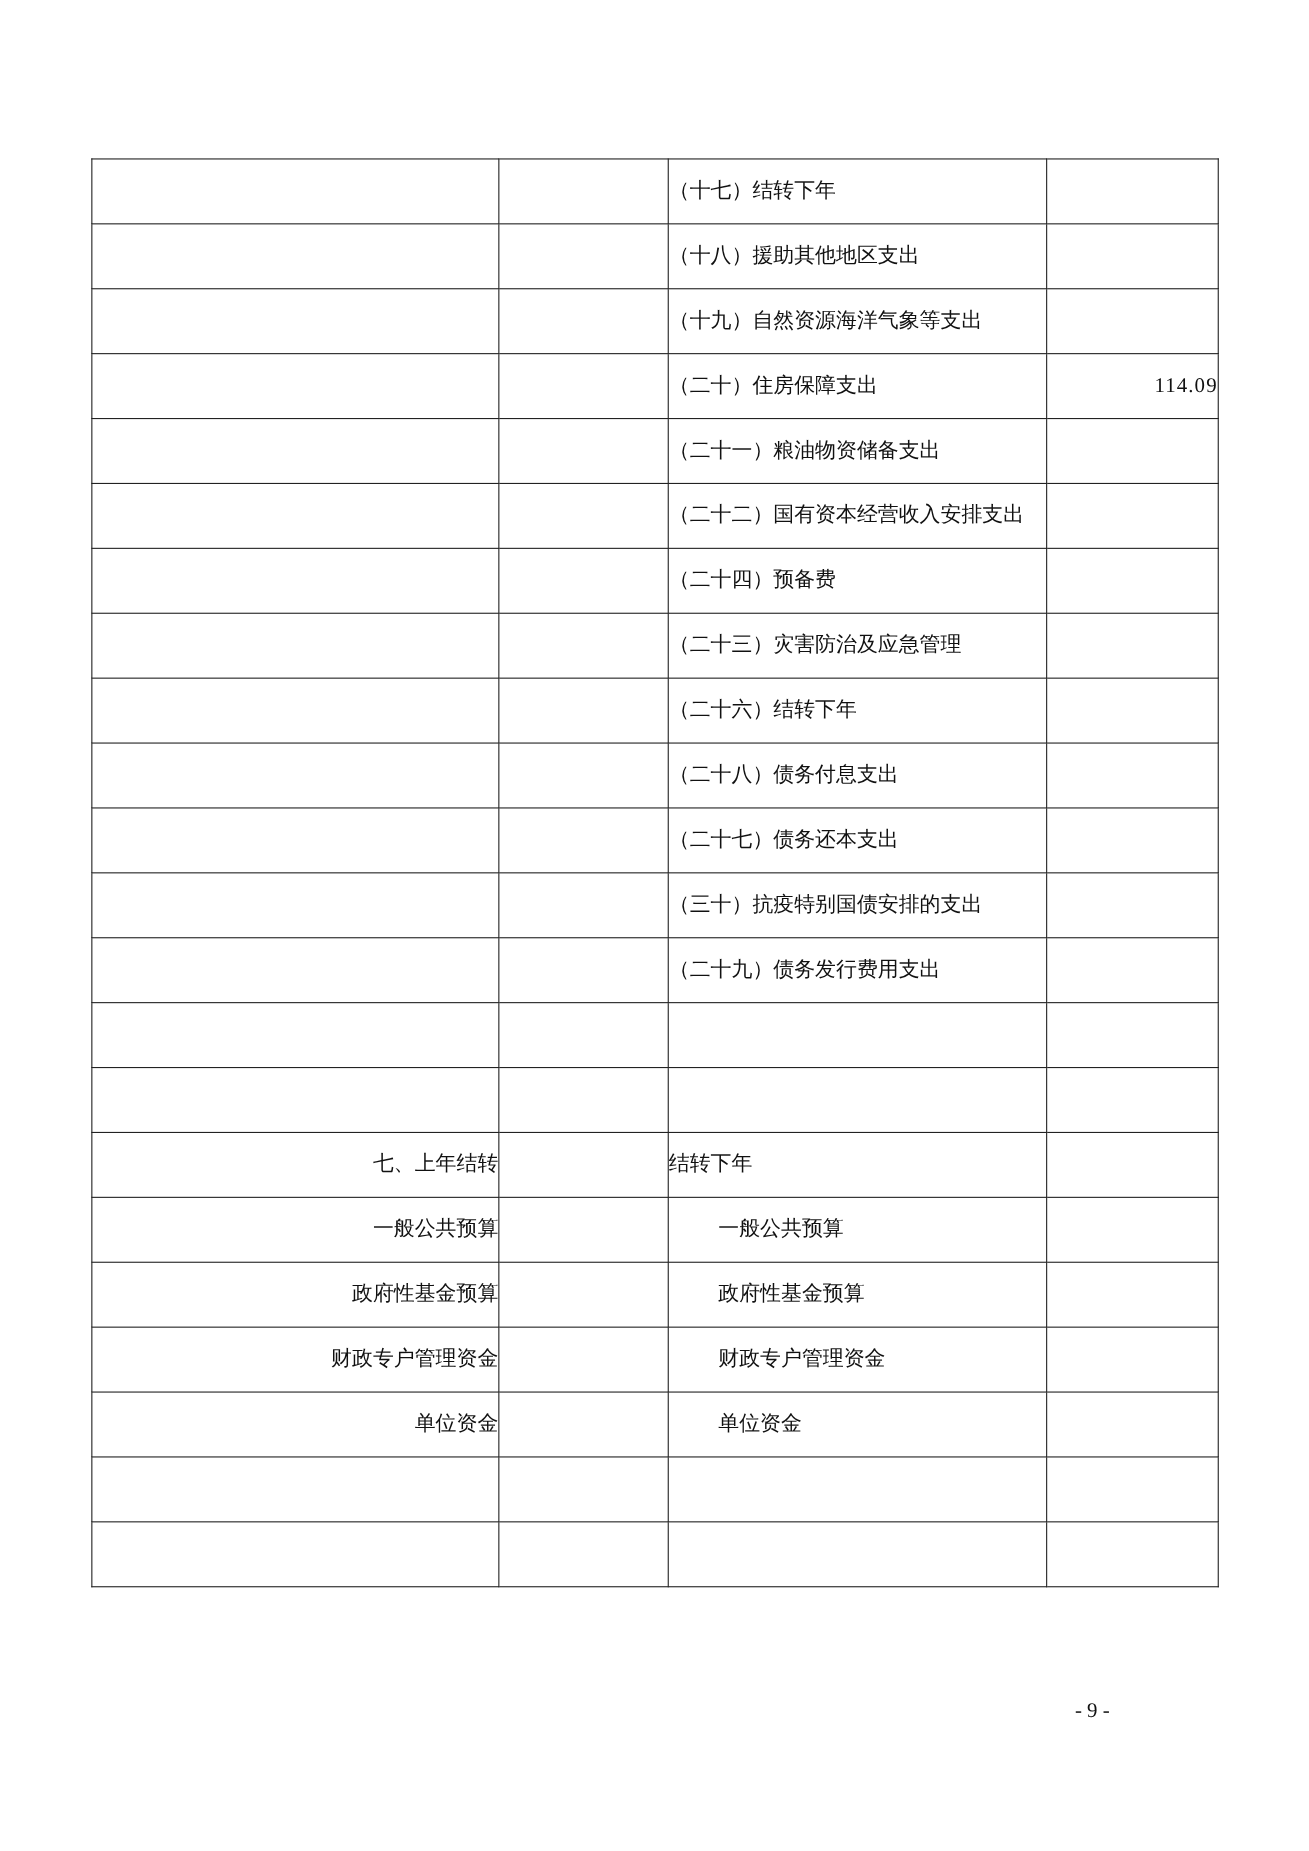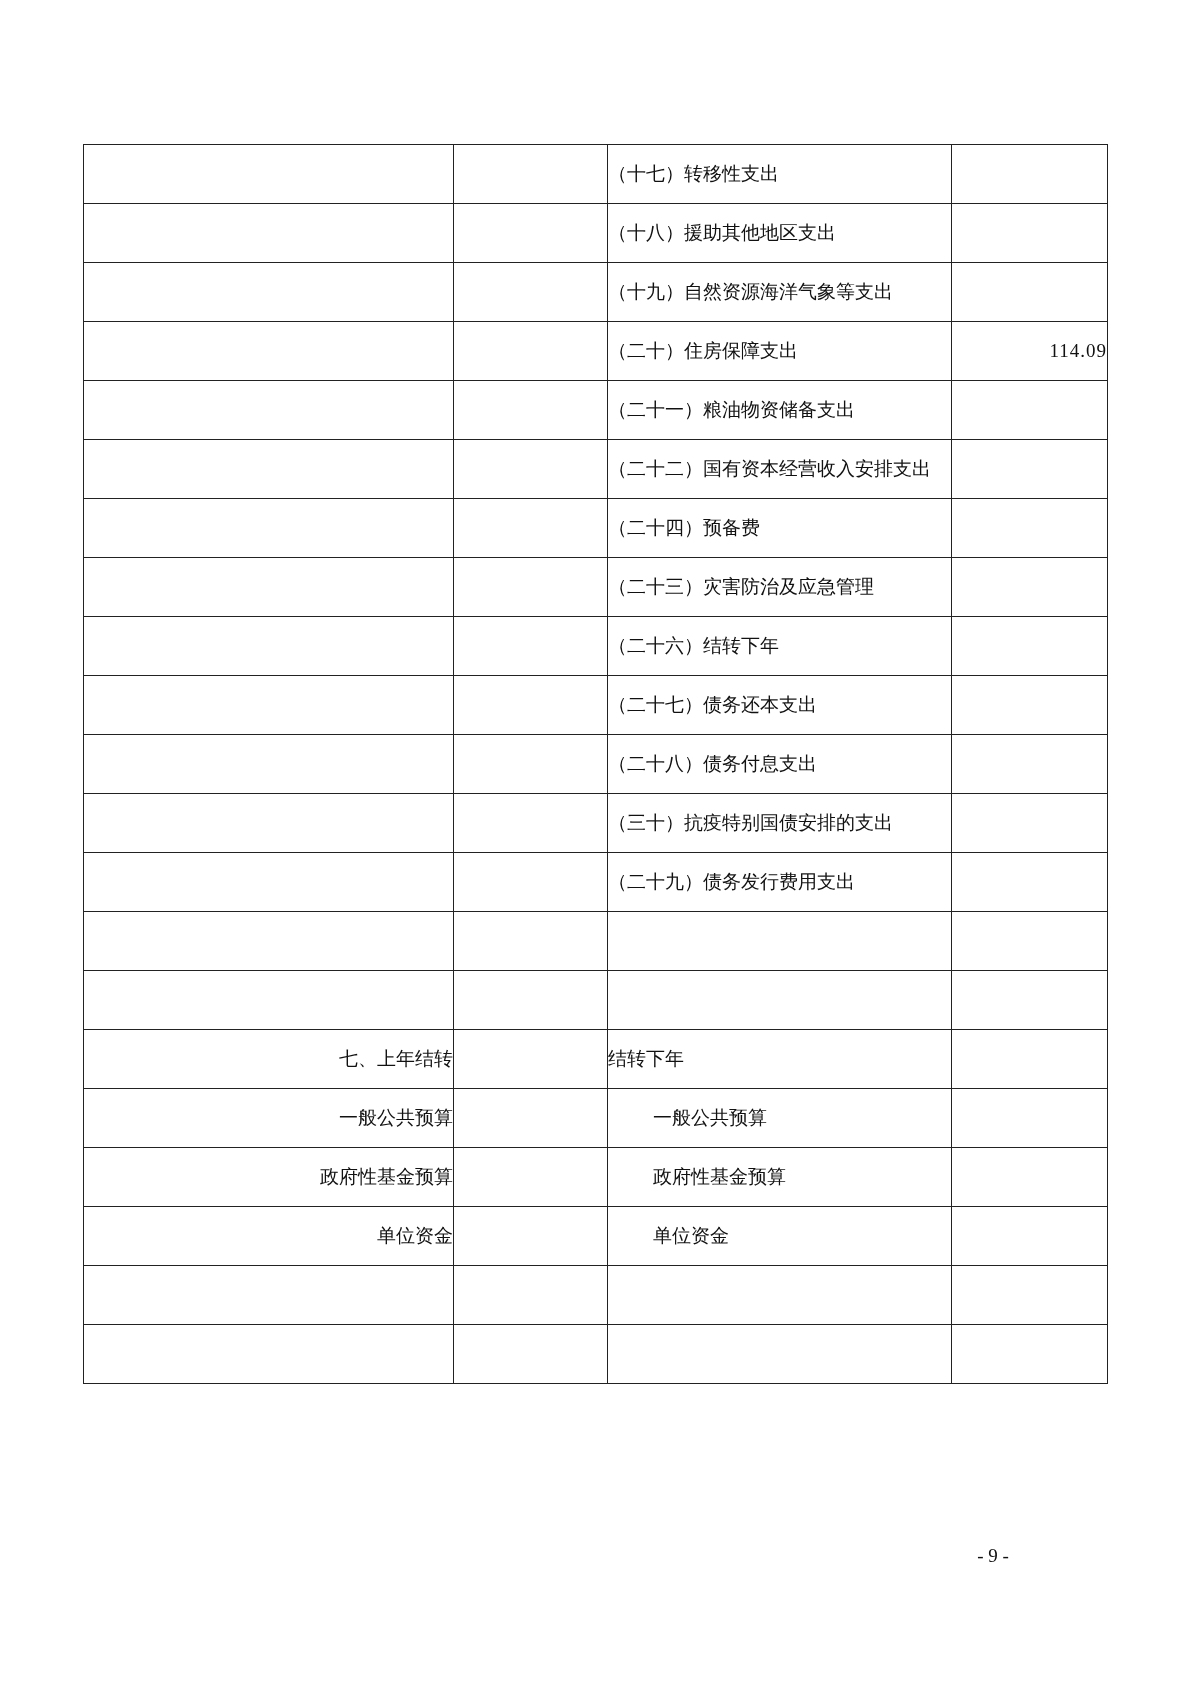--- a/index.html
+++ b/index.html
@@ -57,21 +57,21 @@
   <colgroup>
     <col style="width:370px">
     <col style="width:154px">
     <col style="width:344px">
     <col style="width:156px">
   </colgroup>
   <tbody>
       <tr>
         <td class="c1"></td>
         <td class="c2"></td>
-        <td class="c3">（十七）转移性支出</td>
+        <td class="c3">（十七）结转下年</td>
         <td class="c4"></td>
       </tr>
       <tr>
         <td class="c1"></td>
         <td class="c2"></td>
         <td class="c3">（十八）援助其他地区支出</td>
         <td class="c4"></td>
       </tr>
       <tr>
         <td class="c1"></td>
@@ -111,32 +111,32 @@
       </tr>
       <tr>
         <td class="c1"></td>
         <td class="c2"></td>
         <td class="c3">（二十六）结转下年</td>
         <td class="c4"></td>
       </tr>
       <tr>
         <td class="c1"></td>
         <td class="c2"></td>
+        <td class="c3">（二十八）债务付息支出</td>
+        <td class="c4"></td>
+      </tr>
+      <tr>
+        <td class="c1"></td>
+        <td class="c2"></td>
         <td class="c3">（二十七）债务还本支出</td>
         <td class="c4"></td>
       </tr>
       <tr>
         <td class="c1"></td>
         <td class="c2"></td>
-        <td class="c3">（二十八）债务付息支出</td>
-        <td class="c4"></td>
-      </tr>
-      <tr>
-        <td class="c1"></td>
-        <td class="c2"></td>
         <td class="c3">（三十）抗疫特别国债安排的支出</td>
         <td class="c4"></td>
       </tr>
       <tr>
         <td class="c1"></td>
         <td class="c2"></td>
         <td class="c3">（二十九）债务发行费用支出</td>
         <td class="c4"></td>
       </tr>
       <tr>
@@ -160,20 +160,26 @@
       <tr>
         <td class="c1 indent">一般公共预算</td>
         <td class="c2"></td>
         <td class="c3 indent">一般公共预算</td>
         <td class="c4"></td>
       </tr>
       <tr>
         <td class="c1 indent">政府性基金预算</td>
         <td class="c2"></td>
         <td class="c3 indent">政府性基金预算</td>
+        <td class="c4"></td>
+      </tr>
+      <tr>
+        <td class="c1 indent">财政专户管理资金</td>
+        <td class="c2"></td>
+        <td class="c3 indent">财政专户管理资金</td>
         <td class="c4"></td>
       </tr>
       <tr>
         <td class="c1 indent">单位资金</td>
         <td class="c2"></td>
         <td class="c3 indent">单位资金</td>
         <td class="c4"></td>
       </tr>
       <tr>
         <td class="c1"></td>

